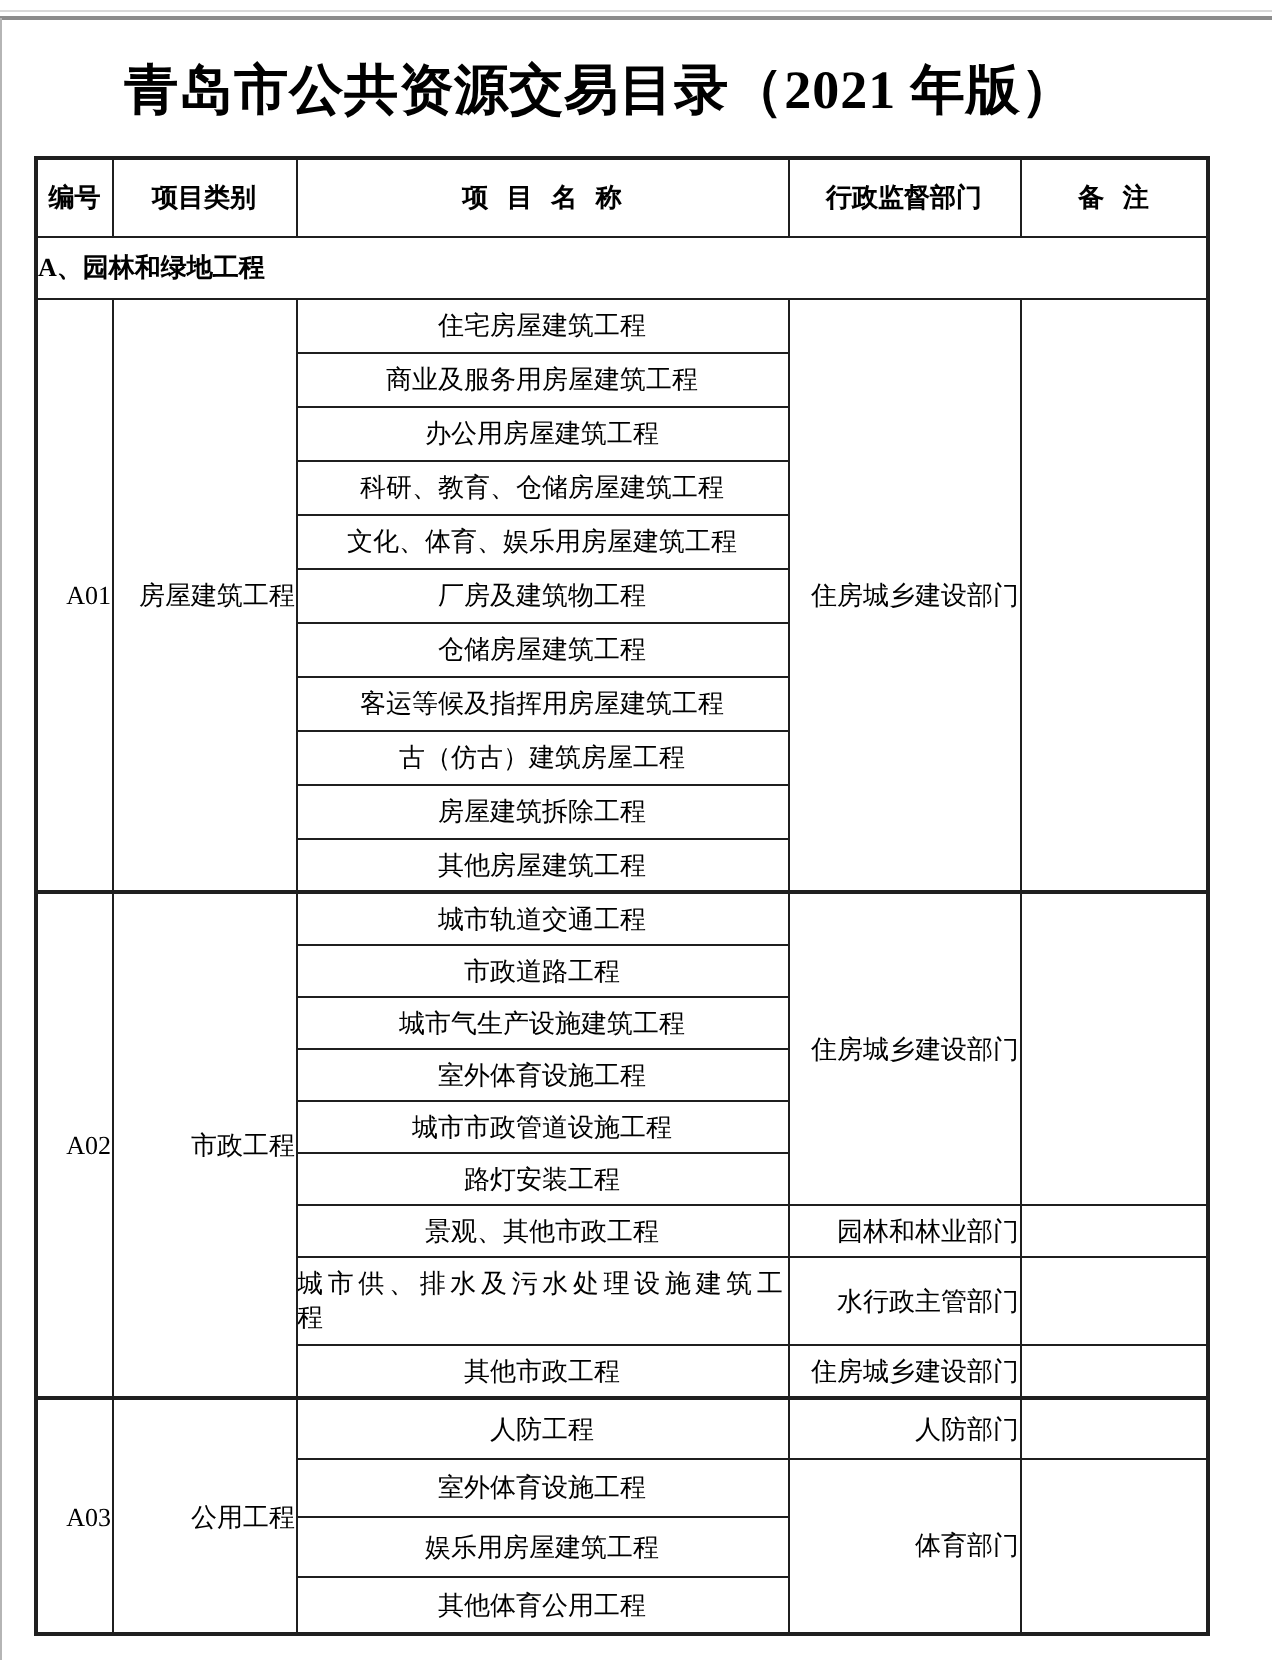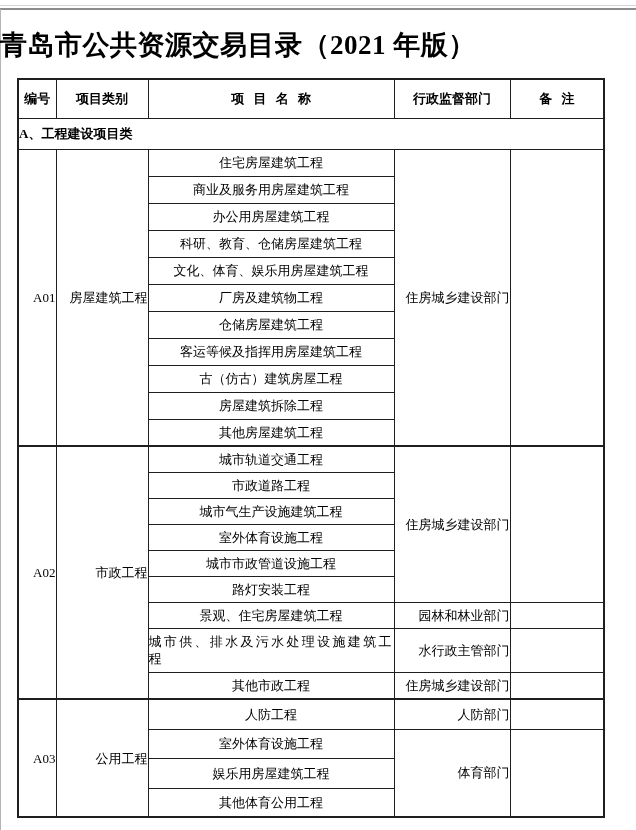--- a/index.html
+++ b/index.html
@@ -12,21 +12,21 @@
     position: relative;
   }
   .edge-top-light { position:absolute; top:5px; left:0; width:636px; height:1px; background:#d8d8d8; }
   .edge-top-dark  { position:absolute; top:8px; left:0; width:636px; height:2px; background:#8c8c8c; }
   .edge-left      { position:absolute; top:9px; left:0; width:1px; height:821px; background:#b5b5b5; }
 
   .title {
     position: absolute;
     top: 9px; left: 0;
     width: 600px;
-    text-align: left;
+    text-align: center;
     font-size: 27px;
     font-weight: bold;
     letter-spacing: 0.5px;
     white-space: nowrap;
   }
 
   table.catalog {
     position: absolute;
     top: 78px; left: 17px;
     width: 586px;
@@ -94,21 +94,21 @@
   <tbody>
       <tr class="h39">
     <td class="th">编号</td>
     <td class="th">项目类别</td>
     <td class="th th-spaced">项 目 名 称</td>
     <td class="th">行政监督部门</td>
     <td class="th th-spaced">备 注</td>
   </tr>
 
   <tr class="h31">
-    <td class="section-cell" colspan="5">A、工程建设项目类</td>
+    <td class="section-cell" colspan="5">A、园林和绿地工程</td>
   </tr>
 
   <tr class="h27">
     <td class="code" rowspan="11">A01</td>
     <td class="cat" rowspan="11">房屋建筑工程</td>
     <td class="name">住宅房屋建筑工程</td>
     <td class="dept" rowspan="11">住房城乡建设部门</td>
     <td class="rem" rowspan="11"></td>
   </tr>
   <tr class="h27">
@@ -158,21 +158,21 @@
   <tr class="h26">
         <td class="name">室外体育设施工程</td>
       </tr>
   <tr class="h26">
         <td class="name">城市市政管道设施工程</td>
       </tr>
   <tr class="h26">
         <td class="name">路灯安装工程</td>
       </tr>
   <tr class="h26">
-    <td class="name">景观、住宅房屋建筑工程</td>
+    <td class="name">景观、其他市政工程</td>
     <td class="dept">园林和林业部门</td>
     <td class="rem"></td>
   </tr>
   <tr class="h44">
     <td class="name name-justify">城市供、排水及污水处理设施建筑工程</td>
     <td class="dept">水行政主管部门</td>
     <td class="rem"></td>
   </tr>
   <tr class="h27">
     <td class="name">其他市政工程</td>

